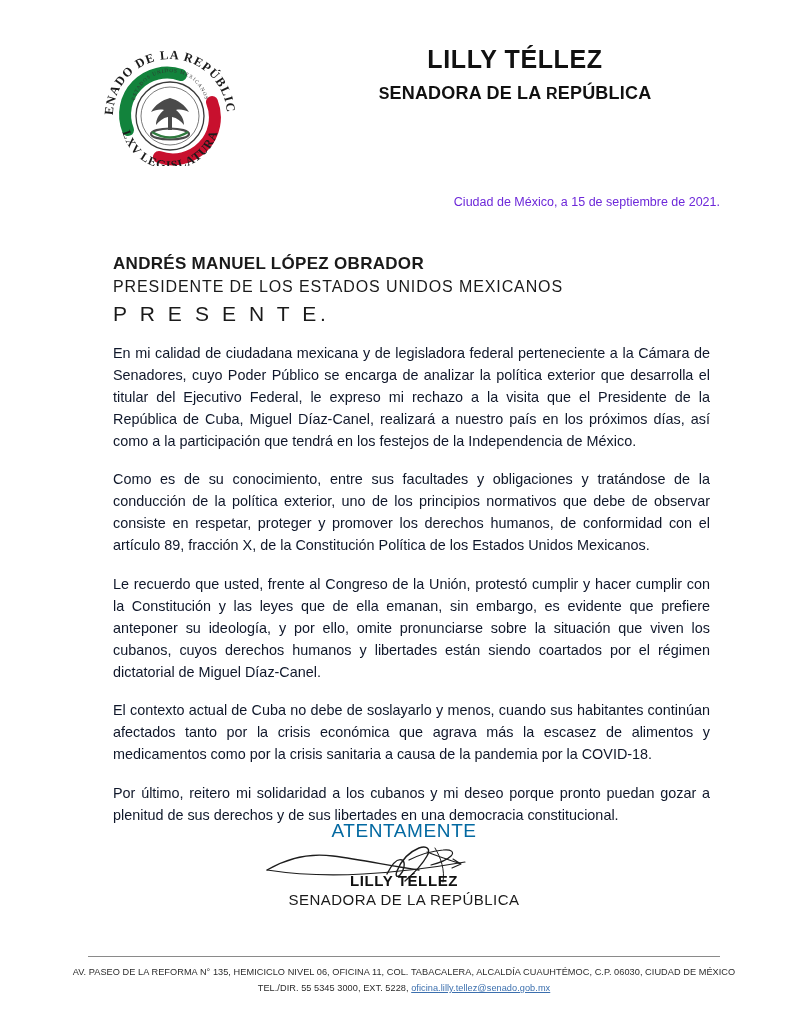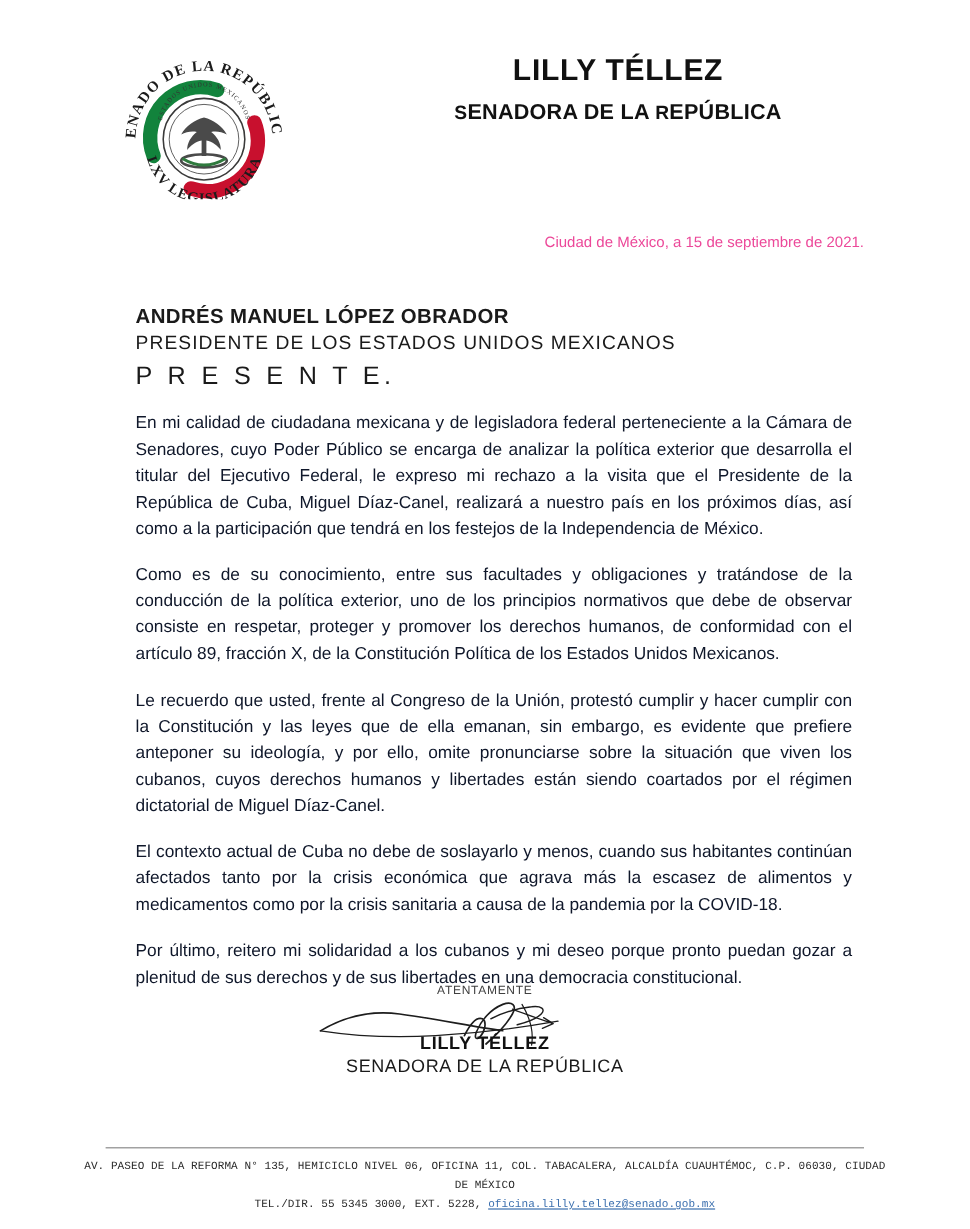--- a/index.html
+++ b/index.html
@@ -66,21 +66,21 @@
   }
 
   
   .datebox {
     position: absolute;
     right: 88px;
     top: 193px;
     text-align: right;
     font-size: 12.5px;
     line-height: 1.55;
-    color: #ec4899;
+    color: #6d28d9;
   }
 
   
   .addressee {
     position: absolute;
     left: 113px;
     top: 252px;
     line-height: 1.42;
     color: #1a1a1a;
   }
@@ -116,23 +116,23 @@
 
   
   .signature {
     position: absolute;
     left: 0;
     top: 820px;
     width: 808px;
     text-align: center;
   }
   .sig-atentamente {
-    font-size: 10px;
+    font-size: 19px;
     letter-spacing: 0.6px;
-    color: #404040;
+    color: #0369a1;
   }
   .sig-graphic {
     position: relative;
     width: 290px;
     height: 44px;
     margin: -2px auto 0 auto;
   }
   .sig-name {
     font-size: 15px;
     font-weight: bold;
@@ -161,21 +161,20 @@
   .footer {
     position: absolute;
     left: 68px;
     top: 964px;
     width: 672px;
     text-align: center;
     font-size: 9.2px;
     line-height: 1.75;
     color: #2b2b2b;
     letter-spacing: 0.05px;
-    font-family: Liberation Mono, monospace;
   }
   .footer .mail {
     color: #3b6fae;
     text-decoration: underline;
   }
 </style>
 </head>
 <body>
 
 <div class="page">

